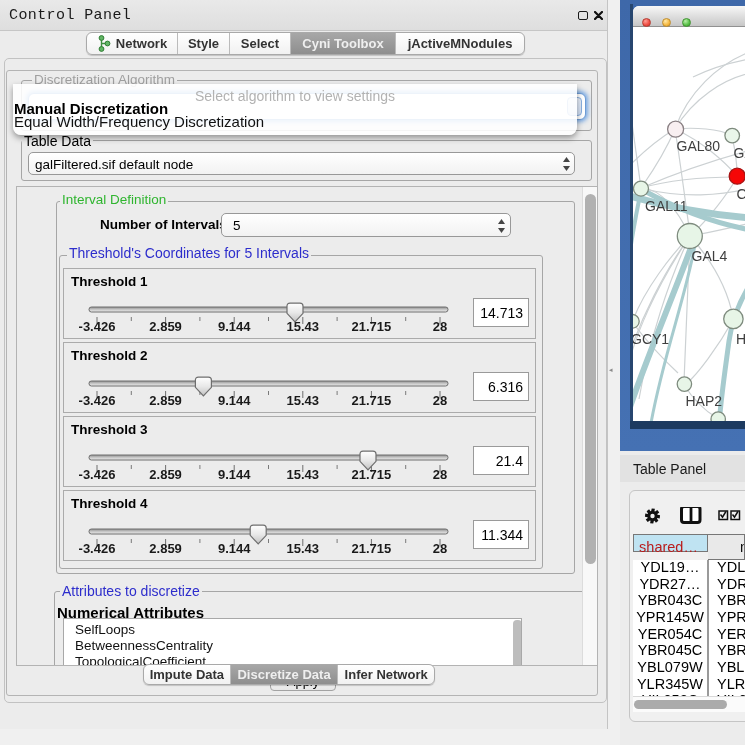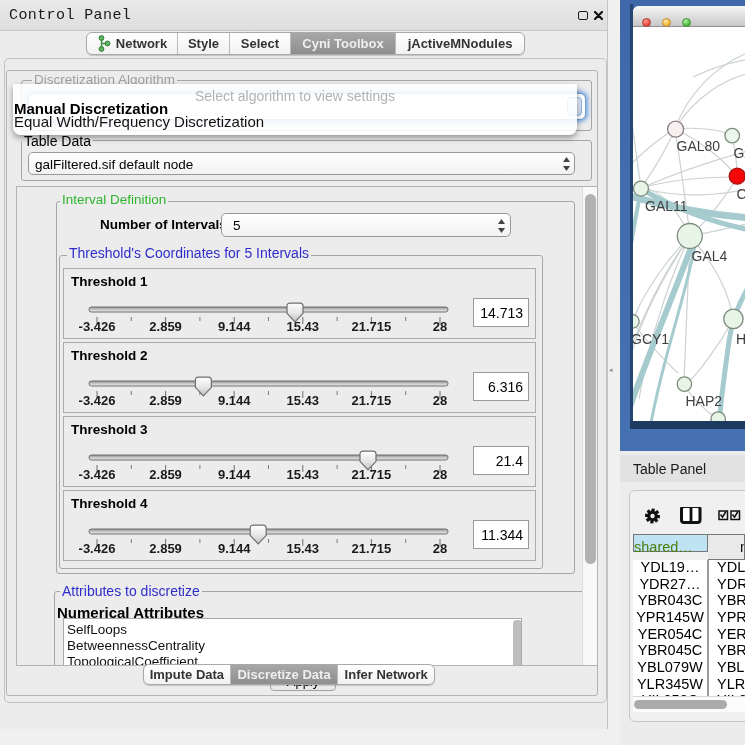--- a/index.html
+++ b/index.html
@@ -63,39 +63,39 @@
 
 .trow { position:absolute; left:46px; width:473px; height:71px; border:1px solid #ababab; background:#ececec; }
 .trowtitle { position:absolute; left:7px; top:5px; font-size:13.5px; font-weight:bold; color:#000; }
 .trowsvg { position:absolute; left:0; top:0; }
 .tval { position:absolute; left:409px; top:29px; width:56px; height:29px; background:#fff; border:1px solid #9a9a9a; font-size:14px; color:#000; text-align:right; padding:6px 5px 0 0; }
 
 #attrgroup { left:37px; top:404px; width:536px; height:90px; }
 #attrtitle { left:43px; top:397px; color:#2d2dcc; }
 #numattr { position:absolute; left:40px; top:417px; font-size:15px; font-weight:bold; color:#000; }
 #attrlist { position:absolute; left:46px; top:431px; width:459px; height:60px; background:#fff; border:1px solid #a8a8a8; overflow:hidden; padding-top:3px; }
-#attrlist .it { font-size:13.5px; color:#111; padding-left:3px; height:16px; line-height:16px; }
+#attrlist .it { font-size:13.5px; color:#111; padding-left:11px; height:16px; line-height:16px; }
 #attrsb { position:absolute; left:449px; top:1px; width:9px; height:56px; background:#bdbdbd; border-radius:4px; }
 
 #applybtn { position:absolute; left:265px; top:613px; width:66px; height:19px; border:1px solid #a3a3a3; border-radius:4px; background:linear-gradient(#ffffff,#e7e7e7); font-size:13px; color:#000; text-align:center; line-height:17px; }
 
 #divider { position:absolute; left:607px; top:0; width:13px; height:745px; background:#f0f0f0; border-left:1px solid #c4c4c4; }
 #desktop { position:absolute; left:620px; top:0; width:125px; height:451px; background:linear-gradient(#3e68a9,#4571b3); }
 #winshadow-l { position:absolute; left:630px; top:4px; width:3px; height:425px; background:#27466f; }
 #winshadow-b { position:absolute; left:630px; top:421px; width:115px; height:8px; background:#1d3a60; }
 #macwin { position:absolute; left:633px; top:6px; width:112px; height:415px; border-top-left-radius:6px; overflow:hidden; background:#fff; }
 #mactb { position:absolute; left:0; top:0; width:112px; height:21px; background:linear-gradient(#f7f7f7,#c7c7c7); border-bottom:1px solid #919191; }
 .light { position:absolute; top:12px; width:9px; height:9px; border-radius:50%; }
 #netarea { position:absolute; left:0; top:21px; width:112px; height:394px; background:#fff; overflow:hidden; }
 
 #tpbar { position:absolute; left:620px; top:455px; width:125px; height:27px; background:#e2e2e2; }
 #tpbar .t { position:absolute; left:13px; top:6px; font-size:14px; color:#1a1a1a; }
 #tpanel { position:absolute; left:629px; top:490px; width:130px; height:232px; background:#f0f0f0; border:1px solid #c5c5c5; border-radius:6px; }
 
-#thead1 { position:absolute; left:633px; top:534px; width:75px; height:18px; background:#bfe3f2; border:1px solid #777; font-size:14.5px; color:#4d7c0f; text-align:left; padding-right:4px; line-height:24px; }
+#thead1 { position:absolute; left:633px; top:534px; width:75px; height:18px; background:#bfe3f2; border:1px solid #777; font-size:14.5px; color:#b91c1c; text-align:center; padding-right:4px; line-height:24px; }
 #thead2 { position:absolute; left:708px; top:534px; width:37px; height:26px; background:#e9e9e9; border:1px solid #777; border-left:none; font-size:14.5px; color:#111; padding-left:32px; line-height:24px; overflow:hidden; }
 #tbody { position:absolute; left:633px; top:560px; width:112px; height:136px; background:#fff; overflow:hidden; }
 .trA { position:absolute; left:0; width:74px; text-align:center; font-size:14.5px; color:#000; }
 .trB { position:absolute; left:84px; font-size:14.5px; color:#000; white-space:nowrap; }
 #colsep { position:absolute; left:707px; top:560px; width:1.5px; height:136px; background:#9a9a9a; }
 #hsb { position:absolute; left:633px; top:696px; width:112px; height:16px; background:#fbfbfb; border-top:1px solid #d8d8d8; }
 #hsb .thumb { position:absolute; left:1px; top:3px; width:93px; height:9px; background:#ababab; border-radius:4.5px; }
 
 #collapse { position:absolute; left:609px; top:366px; width:5px; height:7px; color:#8a8a8a; font-size:7px; line-height:7px; }
 </style></head>

